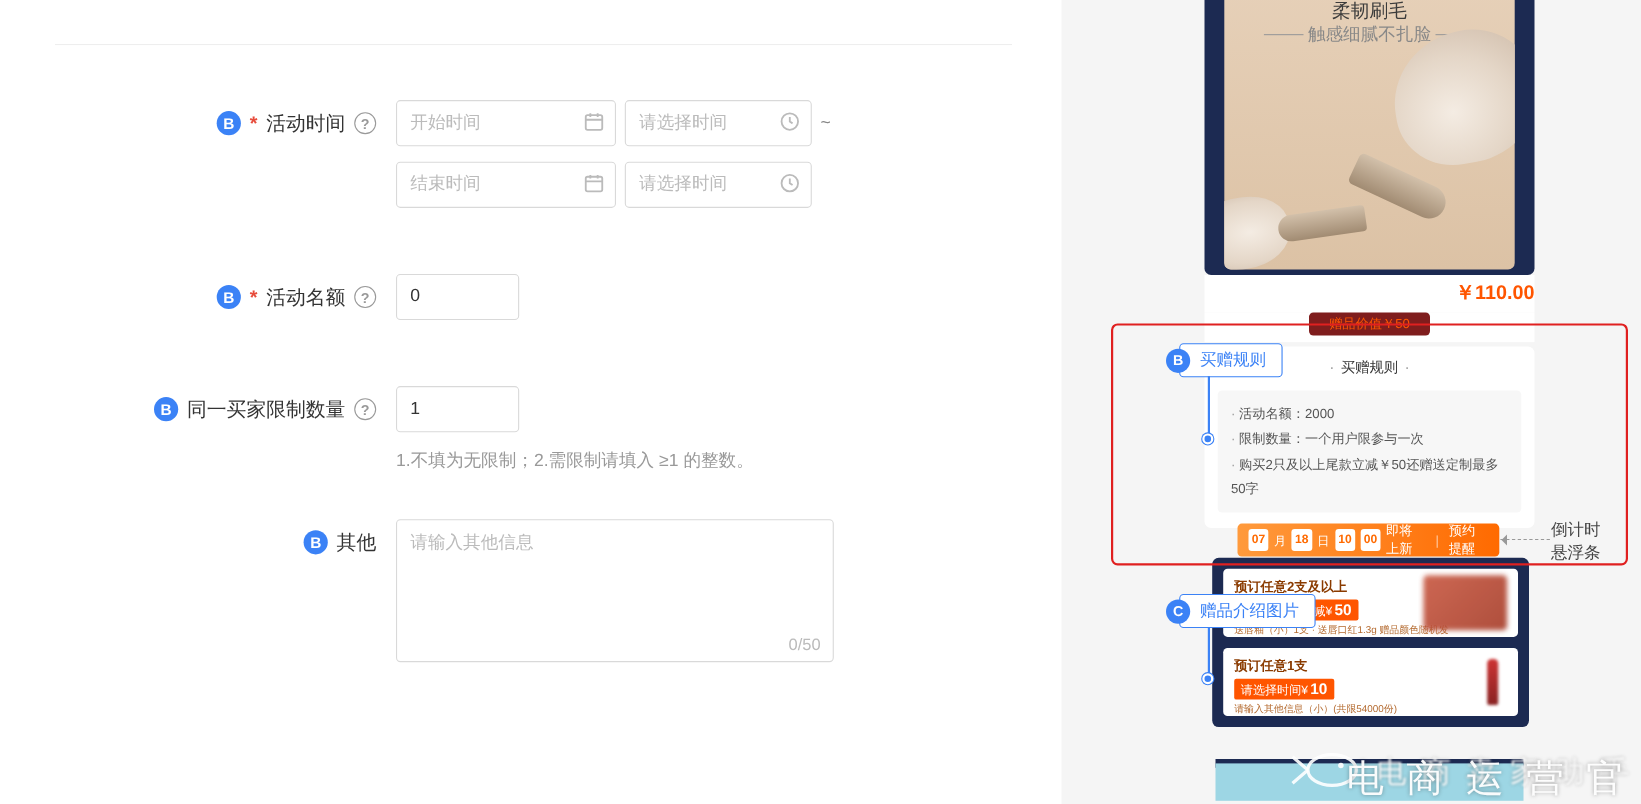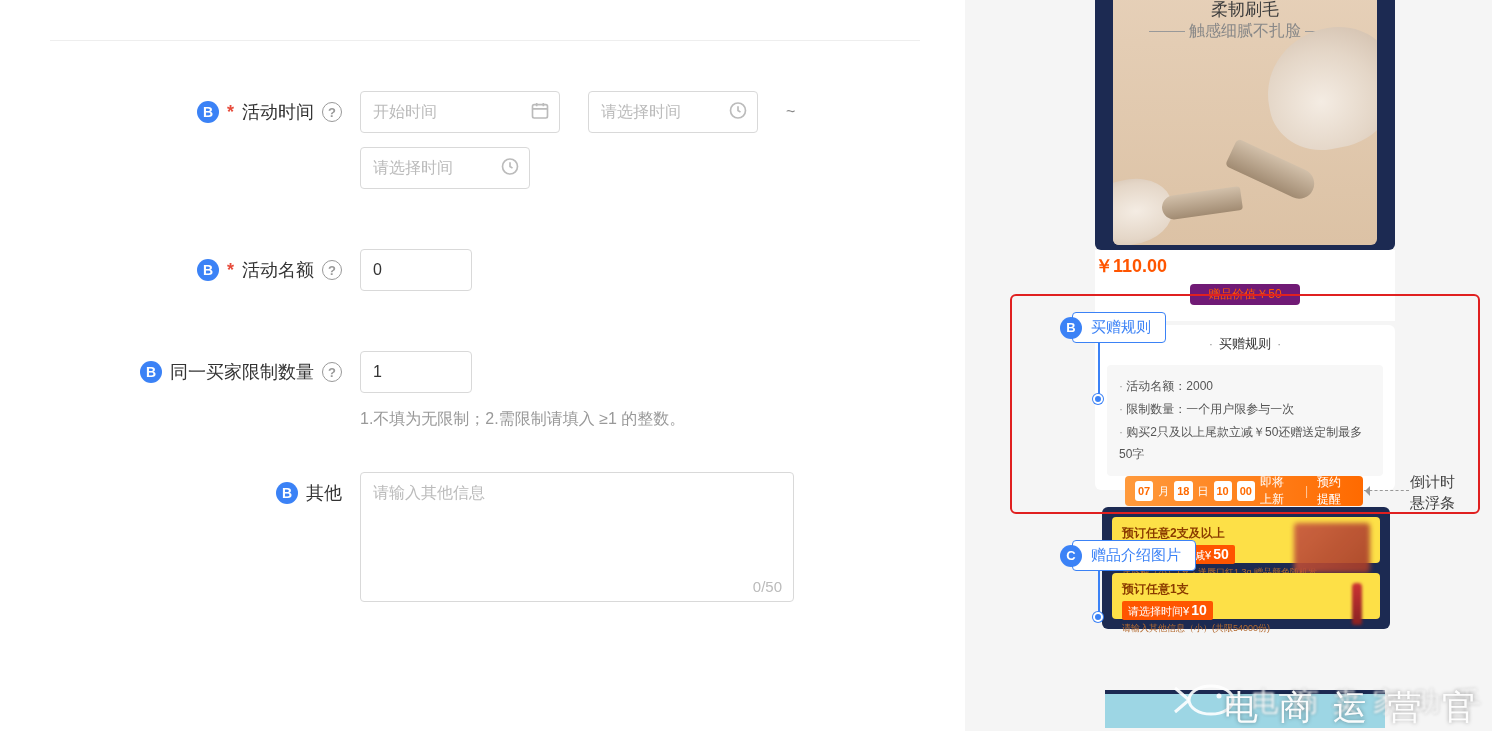--- a/index.html
+++ b/index.html
@@ -71,21 +71,21 @@
     border-radius: 50%;
     color: #999;
     font-size: 13px;
     font-weight: 600;
   }
   .input-col {
     display: flex;
     flex-direction: column;
     gap: 14px;
   }
-  .input-row { display: flex; align-items: center; gap: 28px; }
+  .input-row { display: flex; align-items: center; gap: 8px; }
   .tilde { color: #888; font-size: 16px; }
   .text-input, .date-input, .time-input {
     height: 42px;
     border: 1px solid #d9d9d9;
     border-radius: 4px;
     padding: 0 12px;
     font-size: 16px;
     color: #333;
     background: #fff;
     outline: none;
@@ -101,21 +101,21 @@
     color: #bbb;
     pointer-events: none;
   }
   .num-input { width: 112px; }
   .hint {
     color: #999;
     font-size: 16px;
     padding-left: 0;
     margin-top: 2px;
   }
-  .textarea-wrap { position: relative; width: 434px; }
+  .textarea-wrap { position: relative; width: 398px; }
   .textarea {
     width: 100%;
     height: 130px;
     border: 1px solid #d9d9d9;
     border-radius: 4px;
     padding: 10px 12px;
     font-size: 16px;
     font-family: inherit;
     resize: none;
     outline: none;
@@ -201,30 +201,30 @@
     background: linear-gradient(180deg,#d2c0aa,#a18b72);
     border-radius: 40px 12px 12px 40px;
   }
   .product-name-box {
     background: #fff;
     text-align: center;
     padding: 8px 6px 2px 6px;
   }
   .cloud { display:inline-block; width:24px; height:12px; background:#d0cec9; border-radius:6px; vertical-align:middle; margin-right:3px; filter:blur(1px);}
   .product-name { font-size: 14px; color: #333; font-weight: 500; line-height: 1.4; display:inline; }
-  .product-price { color: #ff5500; font-size: 18px; font-weight: 600; text-align: left; padding: 4px 0 6px 0; background:#fff;}
+  .product-price { color: #ff5500; font-size: 18px; font-weight: 600; text-align: right; padding: 4px 0 6px 0; background:#fff;}
   .gift-value-tag {
-    background: #701a75;
+    background: #7f1d1d;
     color: #ff5500;
     font-size: 12px;
     text-align: center;
     padding: 2px 0;
     border-radius: 4px;
     width: 110px;
-    margin: 0 auto 10px auto;
+    margin: 0 auto 0 auto;
   }
 
   .rules-card {
     background: #fff;
     border-radius: 6px;
     padding: 10px 0 14px 0;
     margin-top: 4px;
   }
   .rules-title {
     text-align: center;
@@ -332,26 +332,26 @@
   
   .gift-cards {
     position: absolute;
     left: 102px; top: 507px;
     width: 288px;
     background: #1c2a52;
     padding: 10px 10px 10px 10px;
     border-radius: 6px;
   }
   .gift-card {
-    background: #fde047;
+    background: #ffffff;
     border-radius: 4px;
     padding: 8px 10px;
     margin-bottom: 10px;
     position: relative;
-    height: 46px;
+    height: 62px;
   }
   .gift-card:last-child { margin-bottom: 0; }
   .gc-line1 { font-size: 12px; color: #8a3b00; font-weight: 600; filter: blur(0.4px);}
   .gc-tag {
     display: inline-flex;
     align-items: baseline;
     background: #ff5500;
     color: #fff;
     font-size: 11px;
     padding: 1px 6px;
@@ -458,20 +458,29 @@
             <svg width="20" height="20" viewBox="0 0 24 24" fill="none" stroke="#bbb" stroke-width="2">
                 <circle cx="12" cy="12" r="9"></circle>
                 <path d="M12 7v5l3 2"></path>
               </svg>
           </span>
         </span>
         <span class="tilde">~</span>
       </div>
       <div class="input-row">
         <span class="input-wrap">
+          <input class="date-input" placeholder="结束时间" style="">
+          <span class="input-icon">
+            <svg width="20" height="20" viewBox="0 0 24 24" fill="none" stroke="#bbb" stroke-width="2">
+                <rect x="3" y="5" width="18" height="16" rx="2"></rect>
+                <path d="M3 10h18M8 3v4M16 3v4"></path>
+              </svg>
+          </span>
+        </span>
+        <span class="input-wrap">
           <input class="time-input" placeholder="请选择时间" style="">
           <span class="input-icon">
             <svg width="20" height="20" viewBox="0 0 24 24" fill="none" stroke="#bbb" stroke-width="2">
                 <circle cx="12" cy="12" r="9"></circle>
                 <path d="M12 7v5l3 2"></path>
               </svg>
           </span>
         </span>
       </div>
     </div>

